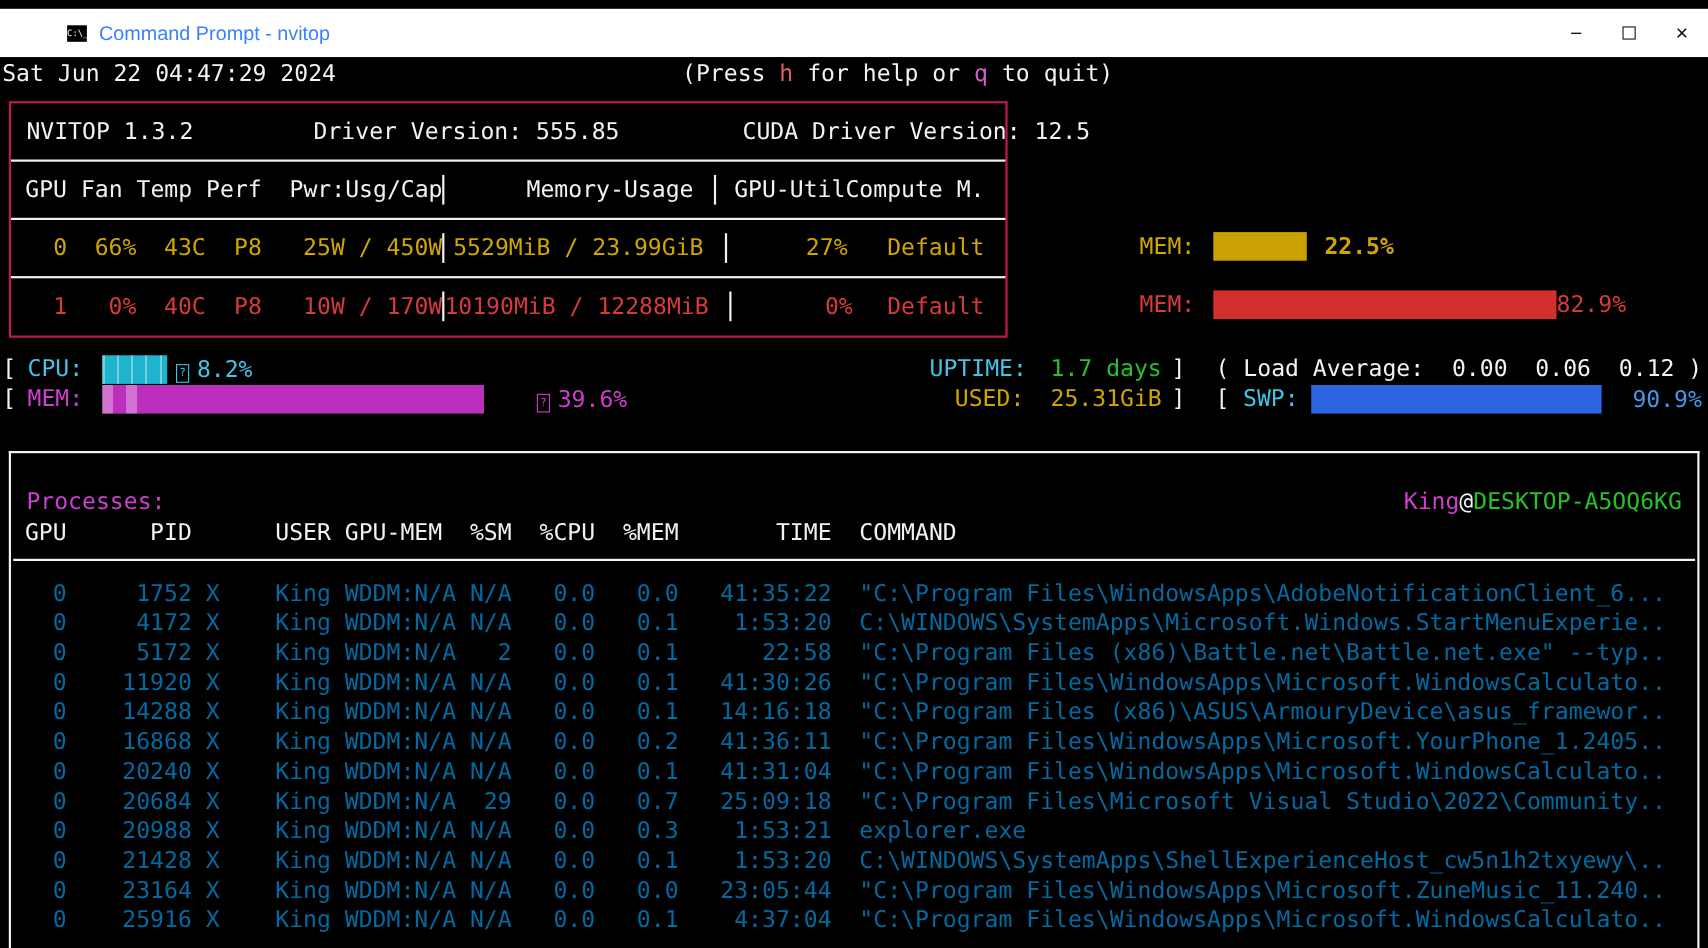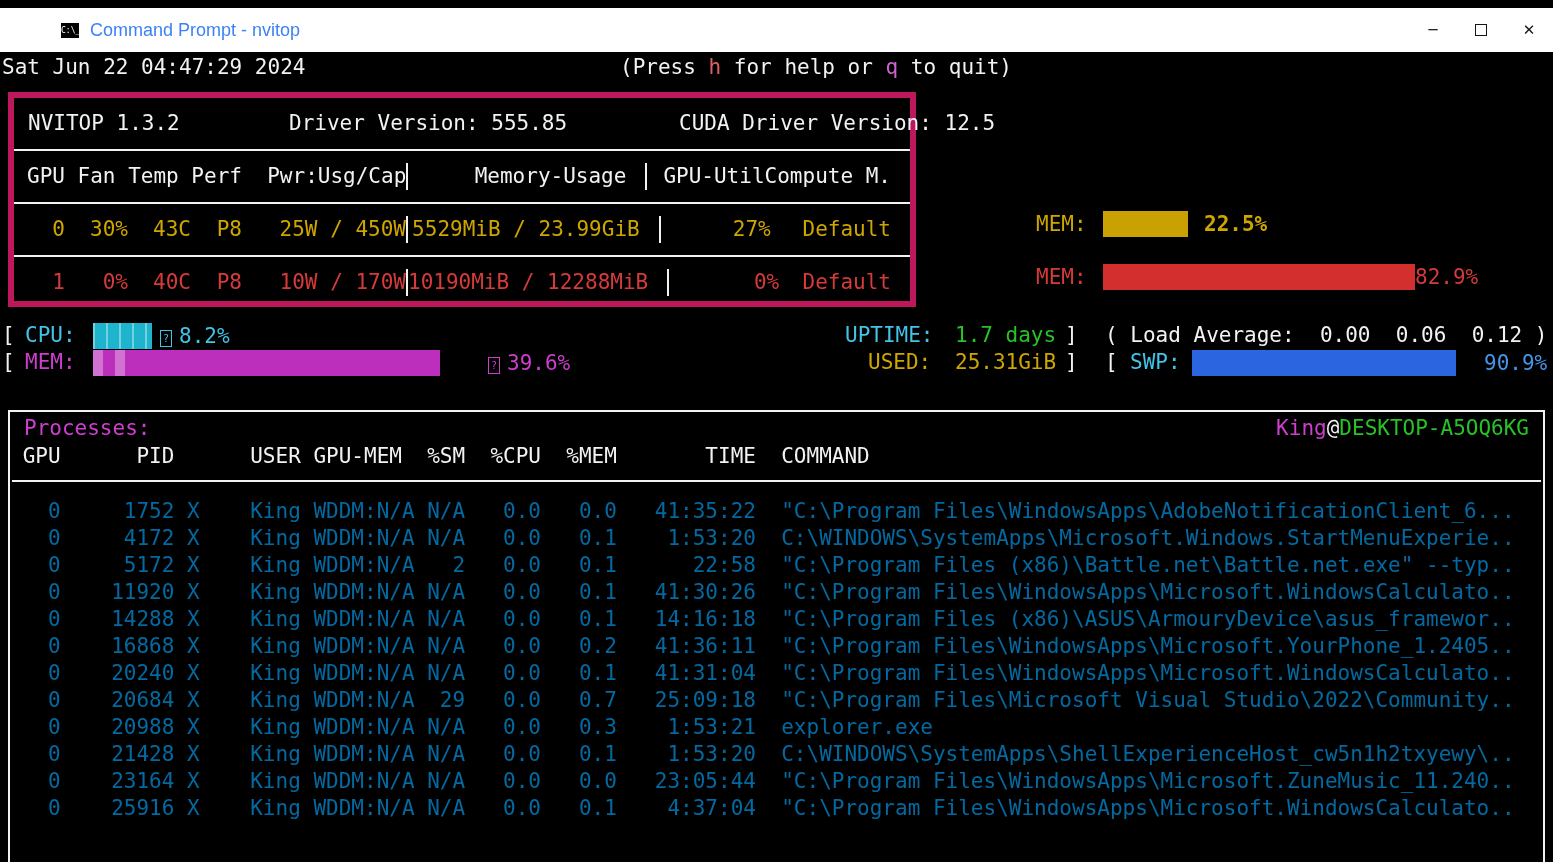--- a/index.html
+++ b/index.html
@@ -32,21 +32,21 @@
   .red     { color:#d63a3a; }
   .cyan    { color:#41c4e8; }
   .magenta { color:#cf3ecf; }
   .green   { color:#27c227; }
   .blue    { color:#4596e8; }
   .keyred  { color:#e06060; }
   .keymag  { color:#d060d0; }
 
   
   .gpubox { position:absolute; top:40px; left:8px; width:908px; height:215px;
-            border:6px solid #be185d; }
+            border:2px solid #be185d; }
   .boxrow { display:flex; height:53px; border-top:2px solid #f2f2f2; align-items:center; }
   .trow   { display:block; position:relative; height:51px; line-height:51px; border-top:none; }
   .c1 { width:412px; display:flex; }
   .c2 { width:297px; border-left:2px solid #f2f2f2; text-align:right;
         padding-right:19px; white-space:pre; }
   .c3 { width:299px; border-left:2px solid #f2f2f2; display:flex; align-items:center; }
   .h1 { padding-left:13px; white-space:pre; display:block; }
   .g-id   { width:51px;  text-align:right; }
   .g-fan  { width:63px;  text-align:right; }
   .g-temp { width:63px;  text-align:right; }
@@ -71,21 +71,21 @@
   .fill-mem { background:#bc2fbc;
               background-image:linear-gradient(90deg, rgba(255,255,255,.32) 0 10px, transparent 10px 22px, rgba(255,255,255,.32) 22px 32px, transparent 32px); }
   .fill-swp { background:#2b66e0; }
   .tofu { display:inline-block; width:12px; height:17px; border:1px solid currentColor;
           font-size:10px; line-height:15px; text-align:center; margin-right:7px;
           vertical-align:1px; white-space:normal; }
 
   
   .procbox { position:absolute; top:358px; left:8px; width:1537px; height:452px;
              border:2px solid #f2f2f2; border-bottom:none; overflow:hidden; }
-  .proc-title { display:flex; justify-content:space-between; margin-top:2px;
+  .proc-title { display:flex; justify-content:space-between; margin-top:30px;
                 padding:0 14px; height:28px; line-height:28px; }
   .proc-head { height:27px; line-height:27px; color:#f2f2f2; white-space:pre; margin-top:1px; }
   .prule { height:2px; background:#f2f2f2; margin:10px 2px 0 2px; }
   .prows { margin-top:16px; }
   .prow { height:27px; line-height:27px; white-space:pre; color:#0369a1; }
 </style>
 </head>
 <body>
 
 <div class="titlebar">
@@ -117,21 +117,21 @@
       <div class="c1 h1">GPU Fan Temp Perf  Pwr:Usg/Cap</div>
       <div class="c2">Memory-Usage</div>
       <div class="c3">
         <span class="c3h-l">GPU-Util</span>
         <span class="c3h-r">Compute M.</span>
       </div>
     </div>
     <div class="boxrow yellow">
       <div class="c1">
         <span class="g-id">0</span>
-        <span class="g-fan">30%</span>
+        <span class="g-fan">66%</span>
         <span class="g-temp">43C</span>
         <span class="g-perf">P8</span>
         <span class="g-pwr">25W / 450W</span>
       </div>
       <div class="c2">5529MiB / 23.99GiB</div>
       <div class="c3">
         <span class="g-util">27%</span>
         <span class="g-mode">Default</span>
       </div>
     </div>

